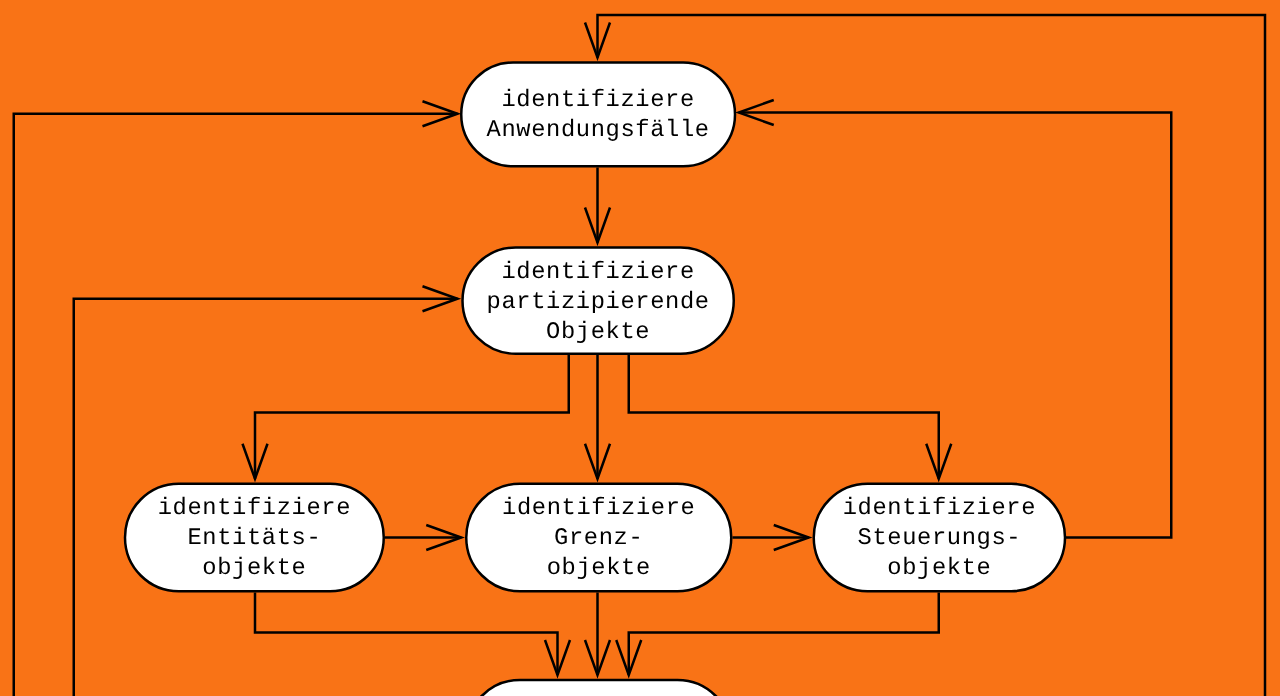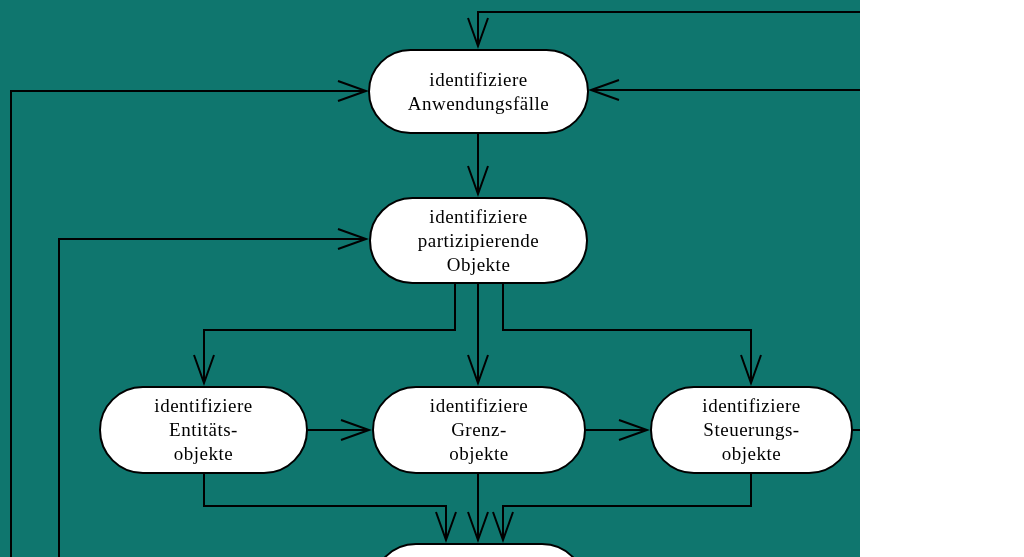--- a/index.html
+++ b/index.html
@@ -2,25 +2,25 @@
 <html><head>
 <meta charset="utf-8">
 <style>
   html, body {
     margin: 0;
     padding: 0;
     background: #ffffff;
   }
   .canvas {
     position: relative;
-    width: 860px;
+    width: 1024px;
     height: 557px;
-    background: #0f766e;
+    background: #f97316;
     overflow: hidden;
-    font-family: Liberation Serif, serif;
+    font-family: Liberation Mono, monospace;
   }
   .edges {
     position: absolute;
     left: 0;
     top: 0;
     width: 1024px;
     height: 557px;
   }
   .edges polyline {
     fill: none;

